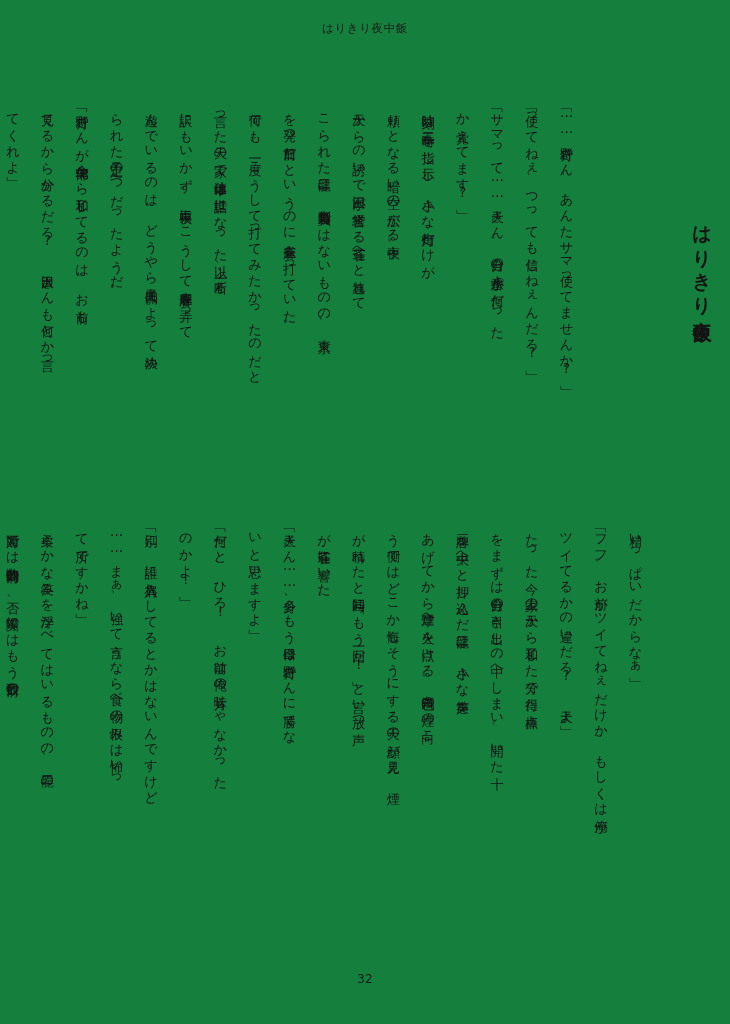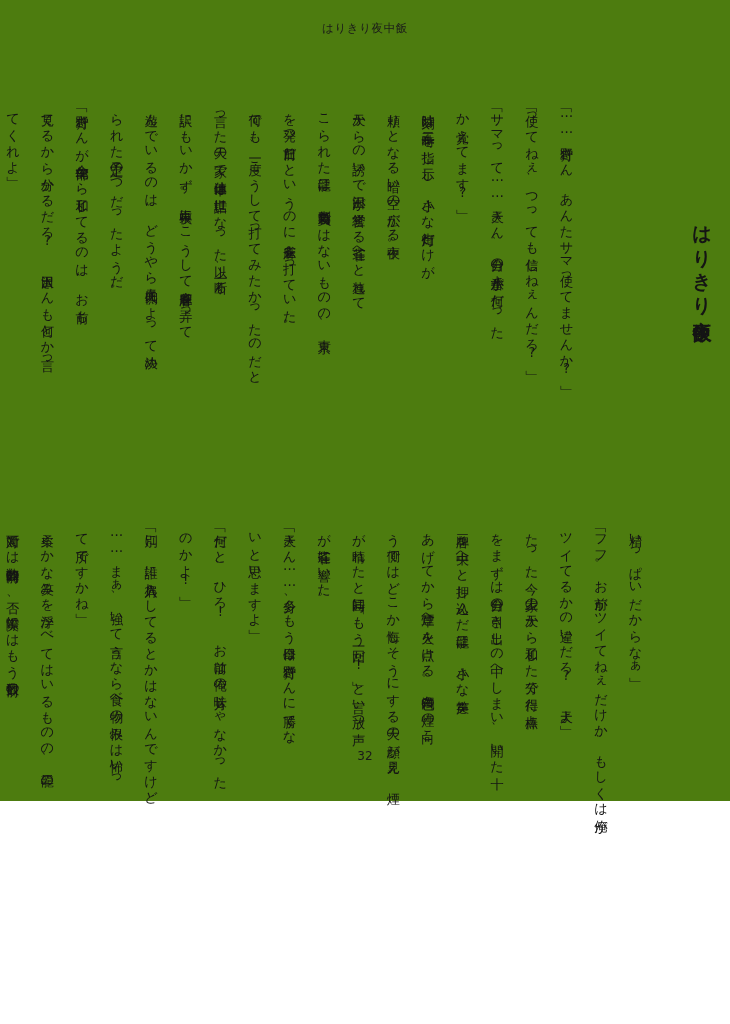--- a/index.html
+++ b/index.html
@@ -13,22 +13,22 @@
     font-family: "DejaVu Serif", "Liberation Serif", serif;
     color: #111111;
     position: relative;
     overflow: hidden;
   }
 
   .page {
     position: absolute;
     inset: 0;
     width: 730px;
-    height: 801px;
-    background: #4d7c0f;
+    height: 1024px;
+    background: #15803d;
   }
 
   
   .running-header {
     position: absolute;
     top: 21px;
     left: 0;
     width: 730px;
     text-align: center;
     font-size: 11.5px;

